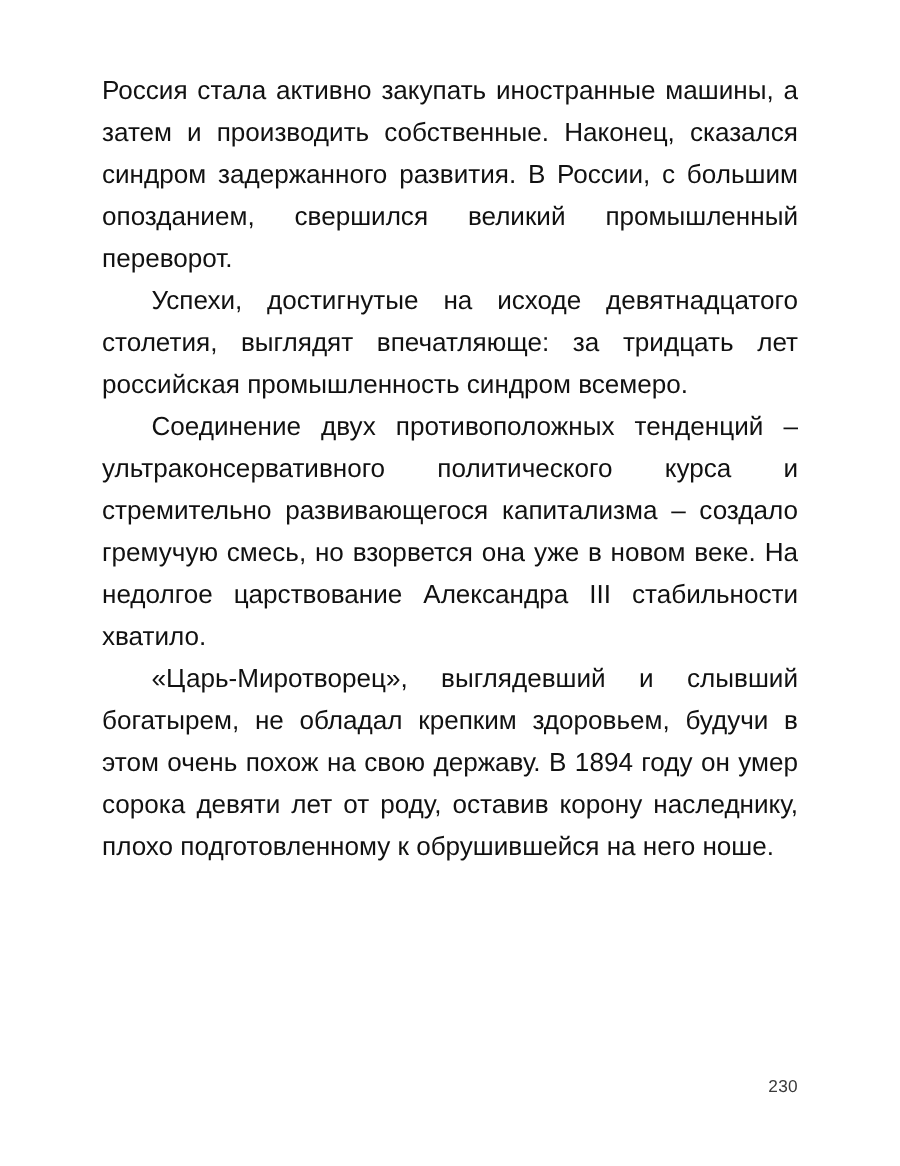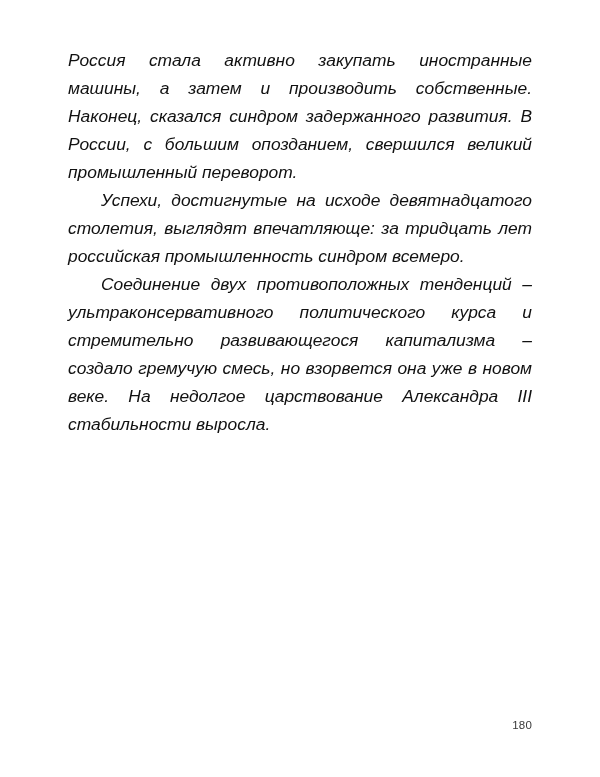--- a/index.html
+++ b/index.html
@@ -37,21 +37,20 @@
     -webkit-font-smoothing: antialiased;
   }
 
   .paragraph {
     margin: 0;
     padding: 0;
     text-indent: 33px;
     text-align: justify;
     text-justify: inter-word;
     hyphens: manual;
-    font-style: italic;
   }
 
   .paragraph:first-child {
     text-indent: 0;
   }
 
   .page-number {
     position: absolute;
     right: 68px;
     top: 718px;
@@ -64,18 +63,19 @@
   }
 </style>
 </head>
 <body>
 
 <div class="page">
 
   <div class="text-block">
     <p class="paragraph">Россия стала активно закупать иностранные машины, а затем и производить собственные. Наконец, сказался синдром задержанного развития. В России, с большим опозданием, свершился великий промышленный переворот.</p>
     <p class="paragraph">Успехи, достигнутые на исходе девятнадцатого столетия, выглядят впечатляюще: за тридцать лет российская промышленность синдром всемеро.</p>
-    <p class="paragraph">Соединение двух противоположных тенденций – ультраконсервативного политического курса и стремительно развивающегося капитализма – создало гремучую смесь, но взорвется она уже в новом веке. На недолгое царствование Александра III стабильности выросла.</p>
+    <p class="paragraph">Соединение двух противоположных тенденций – ультраконсервативного политического курса и стремительно развивающегося капитализма – создало гремучую смесь, но взорвется она уже в новом веке. На недолгое царствование Александра III стабильности хватило.</p>
+    <p class="paragraph">«Царь-Миротворец», выглядевший и слывший богатырем, не обладал крепким здоровьем, будучи в этом очень похож на свою державу. В 1894 году он умер сорока девяти лет от роду, оставив корону наследнику, плохо подготовленному к обрушившейся на него ноше.</p>
   </div>
 
-  <div class="page-number">180</div>
+  <div class="page-number">230</div>
 
 </div>
 
 </body></html>

